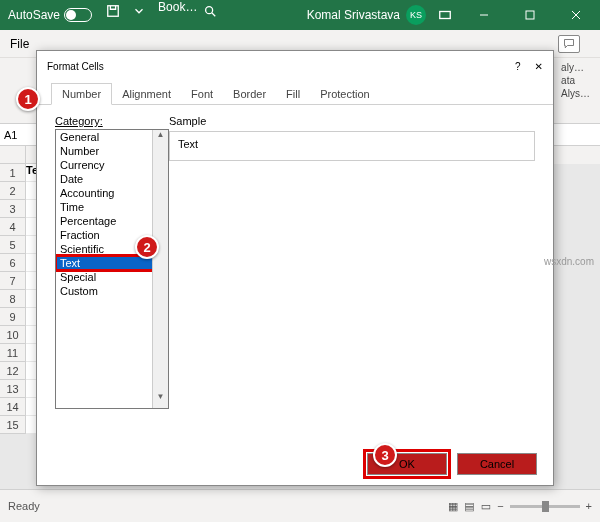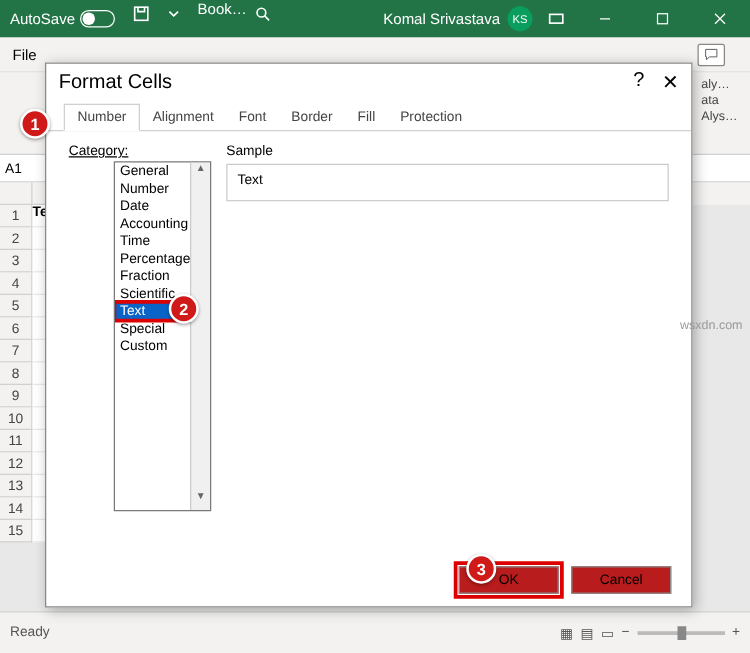--- a/index.html
+++ b/index.html
@@ -42,31 +42,31 @@
     .cell { flex: 0 0 64px; border-right: 1px solid #e8e8e8; border-bottom: 1px solid #e8e8e8; background: #fff; }
 
     
     .statusbar { position: absolute; bottom: 0; left: 0; right: 0; height: 20px; background: #f3f2f1; display: flex; align-items: center; font-size: 11px; color: #555; padding: 16px 8px; border-top: 1px solid #d0d0d0; }
     .status-right { margin-left: auto; display: flex; gap: 6px; align-items: center; }
     .zoomslider { width: 70px; height: 3px; background: #bbb; position: relative; }
     .zoomslider::after { content:""; width:7px; height:11px; background:#888; position:absolute; left:32px; top:-4px; }
 
     
     .dialog { position: absolute; top: 50px; left: 36px; width: 518px; height: 436px; background: #fff; border: 1px solid #888; box-shadow: 2px 2px 10px rgba(0,0,0,.3); font-size: 11px; display:flex; flex-direction:column; }
-    .dlg-title { height: 30px; display: flex; align-items: center; padding: 0 10px; font-size: 16px; }
+    .dlg-title { height: 30px; display: flex; align-items: center; padding: 0 10px; font-size: 10px; }
     .dlg-title-r { margin-left: auto; display: flex; gap: 14px; }
     .dlg-title-r span { cursor:default; }
     .dlg-tabs { display: flex; padding-left: 14px; border-bottom: 1px solid #d0d0d0; height: 24px; align-items: flex-end; }
     .dlg-tab { padding: 4px 10px; color: #444; }
     .dlg-tab.active { border: 1px solid #d0d0d0; border-bottom: 1px solid #fff; margin-bottom: -1px; background: #fff; }
     .number-annot { border: 3px solid #d00; }
-    .dlg-body { flex: 1; padding: 10px 18px; display: flex; gap: 12px; }
+    .dlg-body { flex: 1; padding: 10px 18px; display: flex; gap: 0; }
     .cat-col { width: 114px; }
     .cat-label { text-decoration: underline; margin-bottom: 2px; }
-    .cat-list { border: 1px solid #7a7a7a; height: 280px; font-size: 11px; overflow: hidden; position: relative; margin-left: 36px; }
+    .cat-list { border: 1px solid #7a7a7a; height: 280px; font-size: 11px; overflow: hidden; position: relative; }
     .cat-list .item { padding: 1px 4px; }
     .cat-list .item.selected { background: #0a64c7; color: #fff; }
     .text-annot { outline: 3px solid #d00; outline-offset: -1px; position: relative; }
     .cat-scroll { position: absolute; right: 0; top: 0; bottom: 0; width: 16px; background: #f0f0f0; border-left: 1px solid #ccc; }
     .cat-scroll .arr { height: 16px; text-align: center; font-size: 8px; color: #666; }
     .right-col { flex: 1; }
     .sample-label { margin-bottom: 4px; }
     .sample-box { border: 1px solid #ccc; padding: 6px 8px; margin-bottom: 12px; min-height: 30px; }
     .desc { color: #222; line-height: 1.4; }
     .dlg-foot { height: 42px; display: flex; align-items: center; justify-content: flex-end; gap: 10px; padding: 0 16px; border-top: 0; }
@@ -316,20 +316,21 @@
     <div class="dlg-tab">Border</div>
     <div class="dlg-tab">Fill</div>
     <div class="dlg-tab">Protection</div>
   </div>
   <div class="dlg-body">
     <div class="cat-col">
       <div class="cat-label">Category:</div>
       <div class="cat-list" id="catlist">
         <div class="item">General</div>
           <div class="item">Number</div>
+          <div class="item">Currency</div>
           <div class="item">Date</div>
           <div class="item">Accounting</div>
           <div class="item">Time</div>
           <div class="item">Percentage</div>
           <div class="item">Fraction</div>
           <div class="item">Scientific</div>
           <div class="item selected text-annot">Text</div>
           <div class="item">Special</div>
           <div class="item">Custom</div>
           <div class="cat-scroll">

